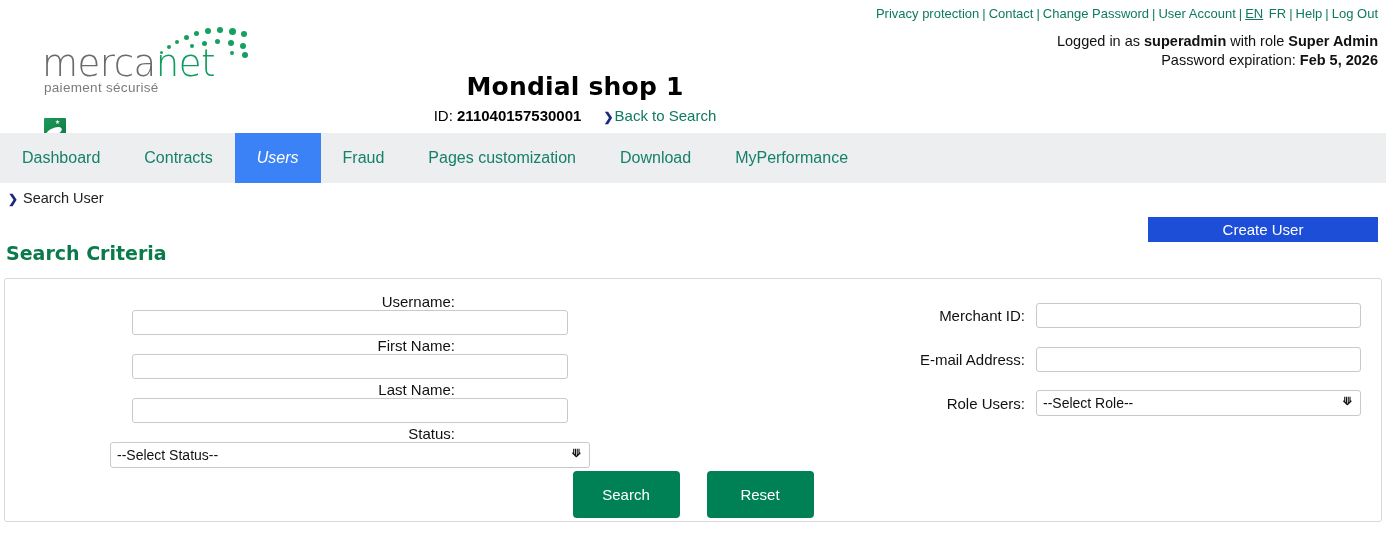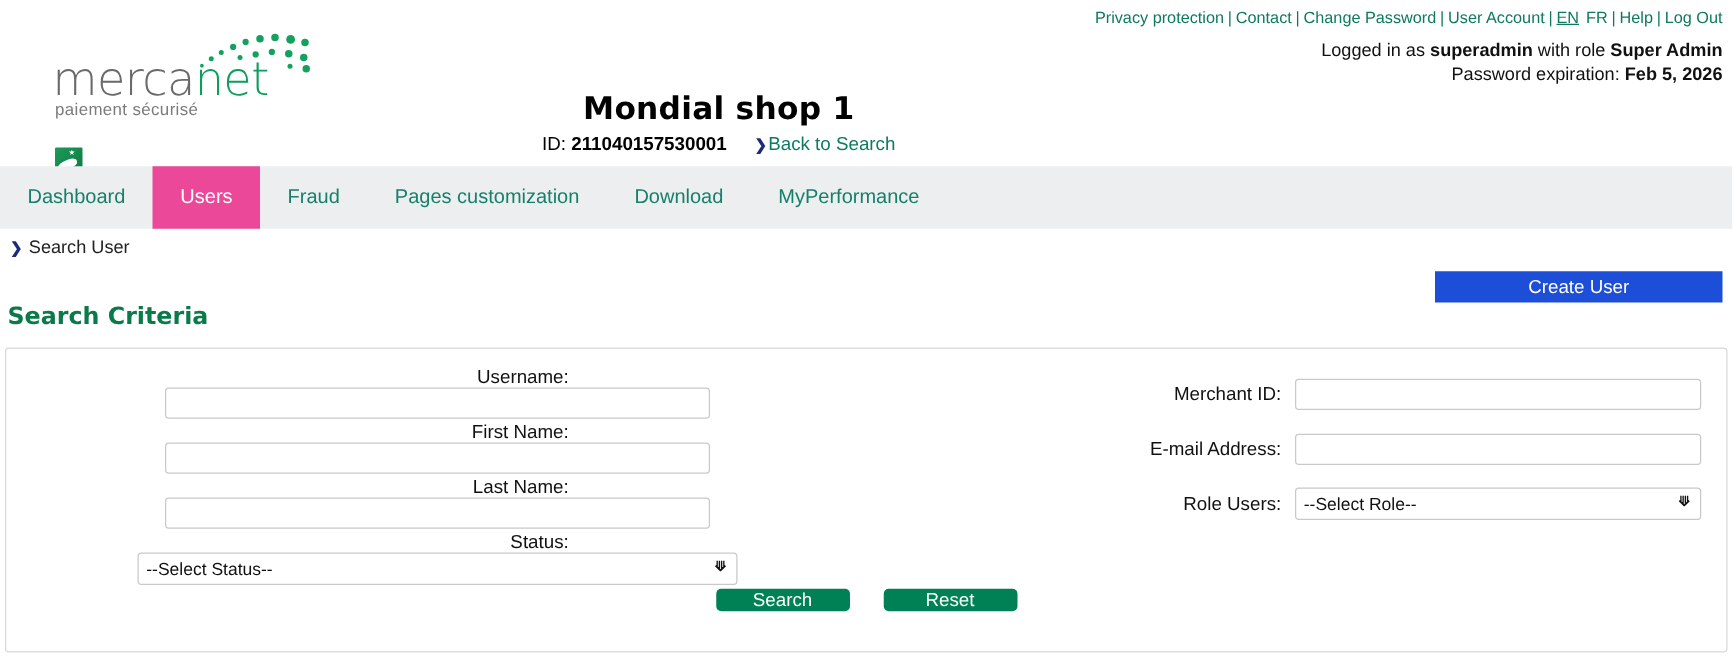--- a/index.html
+++ b/index.html
@@ -91,21 +91,21 @@
   .tabbar {
     position: absolute; left: 0; top: 133px; width: 1386px; height: 50px;
     background: #eceef0;
     display: flex; align-items: stretch;
   }
   .tab {
     display: flex; align-items: center; justify-content: center;
     padding: 0 22px; font-size: 16px; color: #17806a; cursor: pointer;
     white-space: nowrap;
   }
-  .tab.active { background: #ec4899; color: #ffffff; }
+  .tab.active { background: #3b82f6; color: #ffffff; font-style: italic; }
 
   
   .breadcrumb {
     position: absolute; left: 8px; top: 190px; font-size: 14.5px; color: #222;
   }
   .breadcrumb .chev { color: #1b2a7a; font-weight: bold; font-size: 12px; margin-right: 5px; }
 
   
   .create-user {
     position: absolute; right: 8px; top: 217px;
@@ -169,21 +169,21 @@
     pointer-events: none; font-size: 11px; color: #111; font-weight: bold;
     line-height: 1;
   }
 
   
   .actions {
     position: absolute; left: 0; top: 192px; width: 100%;
     display: flex; justify-content: center; gap: 27px;
   }
   .btn {
-    width: 107px; height: 18px; border: none; border-radius: 4px;
+    width: 107px; height: 47px; border: none; border-radius: 4px;
     background: #008055; color: #ffffff; font-size: 15px; cursor: pointer;
     font-family: "Liberation Sans", sans-serif;
     display: flex; align-items: center; justify-content: center;
   }
 </style>
 </head>
 <body>
 
 <div class="page">
 
@@ -226,20 +226,21 @@
   <div class="title-block">
     <div class="shop-title">Mondial shop 1</div>
     <div class="shop-id">
       <span>ID: </span><b>211040157530001</b>
       <a href="#" class="back-link"><span class="back-chev">❯</span><span>Back to Search</span></a>
     </div>
   </div>
 
   <div class="tabbar">
     <div class="tab">Dashboard</div>
+    <div class="tab">Contracts</div>
     <div class="tab active">Users</div>
     <div class="tab">Fraud</div>
     <div class="tab">Pages customization</div>
     <div class="tab">Download</div>
     <div class="tab">MyPerformance</div>
   </div>
 
   <div class="breadcrumb">
     <span class="chev">❯</span><span>Search User</span>
   </div>

